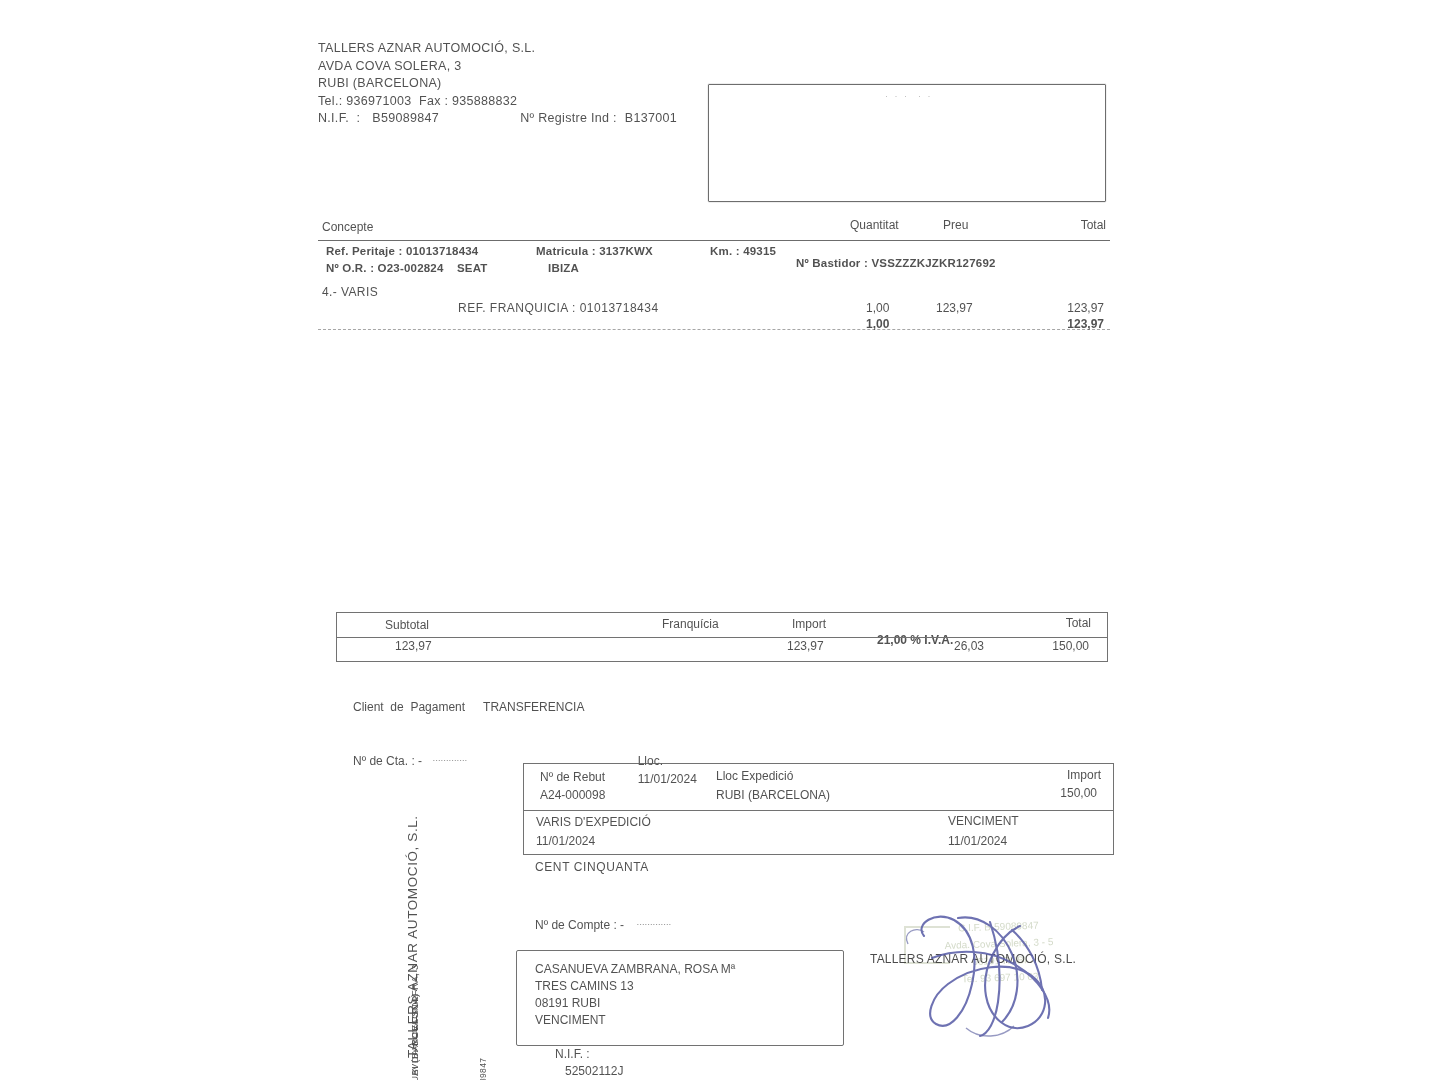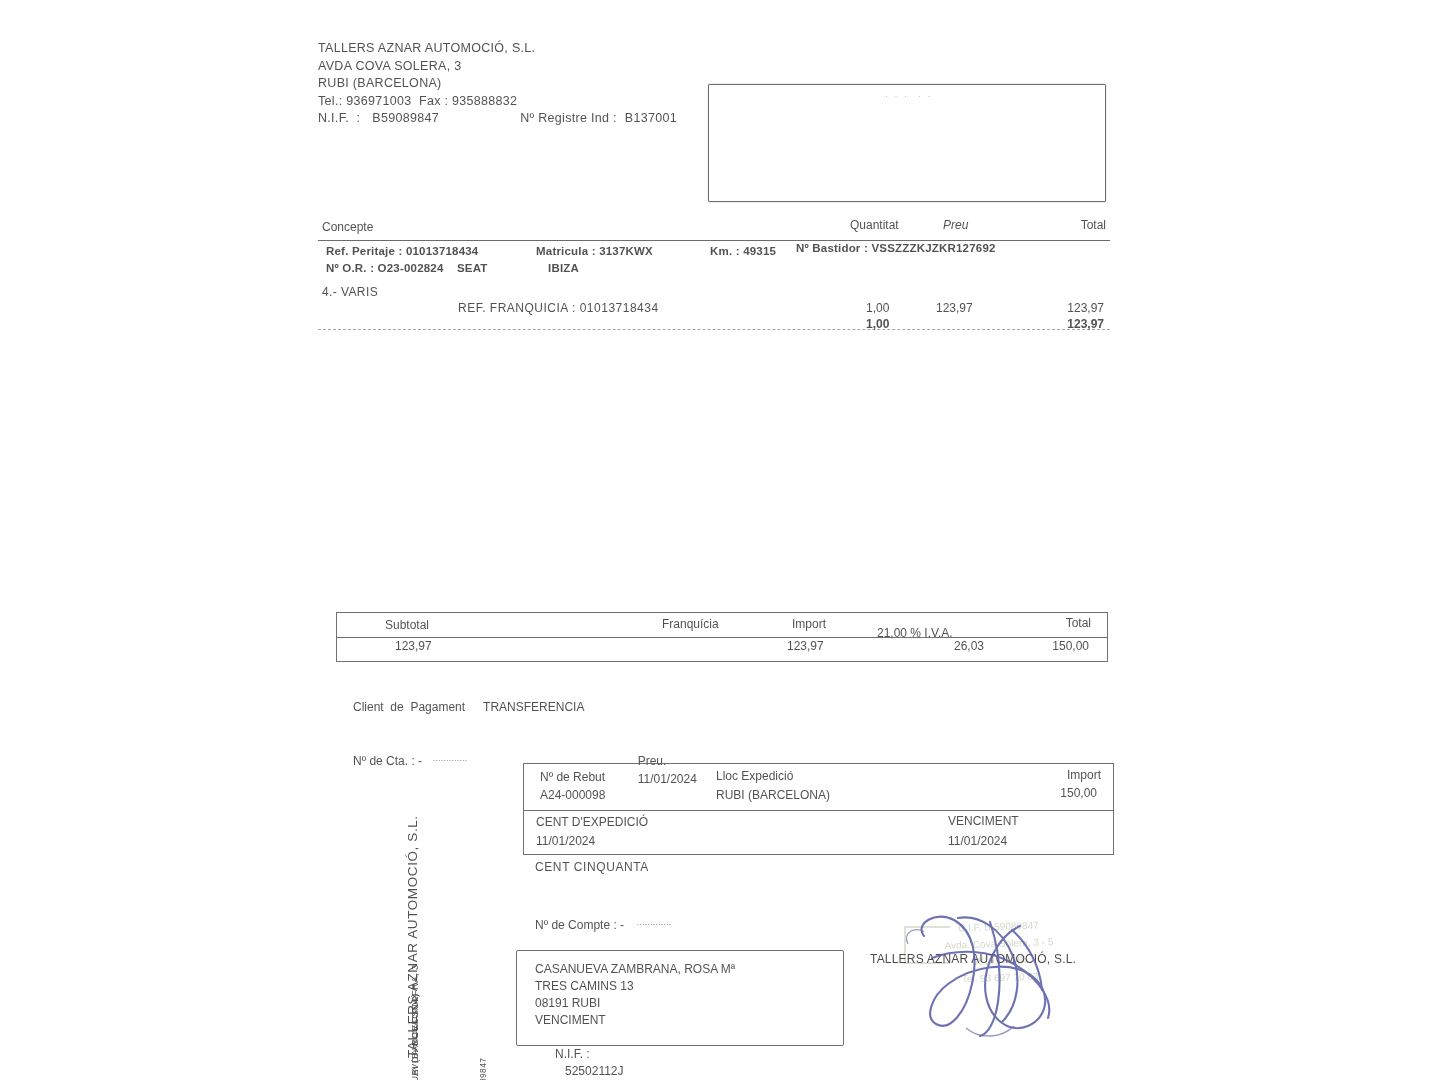--- a/index.html
+++ b/index.html
@@ -77,21 +77,21 @@
     top: 218px;
     width: 792px;
     font-size: 12px;
   }
   #items-table .thead {
     position: relative;
     height: 22px;
   }
   #items-table .thead .c-concepte { position: absolute; left: 4px; top: 2px; }
   #items-table .thead .c-qty   { position: absolute; left: 532px; top: 0px; }
-  #items-table .thead .c-preu  { position: absolute; left: 625px; top: 0px; font-style: italic; }
+  #items-table .thead .c-preu  { position: absolute; left: 625px; top: 0px; }
   #items-table .thead .c-total { position: absolute; right: 4px; top: 0px; }
 
   .rule {
     height: 0;
     border-top: 1.1px solid #585858;
     margin: 0;
   }
   .rule.dashed { border-top: 1px dashed #9a9a9a; }
 
   #vehicle-info {
@@ -99,21 +99,21 @@
     height: 40px;
     font-size: 11.5px;
     font-weight: bold;
     letter-spacing: 0.2px;
   }
   #vehicle-info .r1 { position: absolute; top: 4px; left: 8px; }
   #vehicle-info .r2 { position: absolute; top: 21px; left: 8px; }
   #vehicle-info .matricula { position: absolute; top: 4px; left: 218px; }
   #vehicle-info .model     { position: absolute; top: 21px; left: 230px; }
   #vehicle-info .km        { position: absolute; top: 4px; left: 392px; }
-  #vehicle-info .bastidor  { position: absolute; top: 1px; left: 478px; }
+  #vehicle-info .bastidor  { position: absolute; top: 16px; left: 478px; }
 
   #line-items { position: relative; height: 48px; font-size: 12px; }
   #line-items .group-label { position: absolute; left: 4px; top: 4px; letter-spacing: .4px; }
   #line-items .desc  { position: absolute; left: 140px; top: 20px; letter-spacing: .5px; }
   #line-items .qty   { position: absolute; left: 548px; top: 20px; }
   #line-items .preu  { position: absolute; left: 618px; top: 20px; }
   #line-items .tot   { position: absolute; right: 6px; top: 20px; }
   #line-items .qty-sum { position: absolute; left: 548px; top: 36px; font-weight: bold; }
   #line-items .tot-sum { position: absolute; right: 6px; top: 36px; font-weight: bold; }
 
@@ -129,21 +129,21 @@
   #totals-table .t-head { position: relative; height: 24px; }
   #totals-table .t-body { position: relative; height: 22px; }
   #totals-table .inner-rule {
     position: absolute;
     left: 0; right: 0; top: 24px;
     border-top: 1.1px solid #5f5f5f;
   }
   .tt-subtotal-h { position: absolute; left: 48px;  top: 5px; }
   .tt-franq-h    { position: absolute; left: 325px; top: 4px; }
   .tt-import-h   { position: absolute; left: 455px; top: 4px; }
-  .tt-iva-h      { position: absolute; left: 540px; top: 13px; }
+  .tt-iva-h      { position: absolute; left: 540px; top: 20px; font-weight: bold; }
   .tt-total-h    { position: absolute; right: 16px; top: 3px; }
   .tt-subtotal-v { position: absolute; left: 58px;  top: 2px; }
   .tt-import-v   { position: absolute; left: 450px; top: 2px; }
   .tt-iva-v      { position: absolute; left: 617px; top: 2px; }
   .tt-total-v    { position: absolute; right: 18px; top: 2px; }
 
   
   #payment-block {
     left: 333px;
     top: 680px;
@@ -357,38 +357,38 @@
     </div>
   </div>
 
   <div class="abs scan" id="payment-block">
     <div class="row">
       <span>Client  de  Pagament</span><span style="margin-left:18px;">TRANSFERENCIA</span>
     </div>
     <div class="row">
       <span>Nº de Cta. : -</span><span class="masked" style="margin-left:10px;">·············</span>
       <span class="venc">
-        <span>Preu.</span>
+        <span>Lloc.</span>
         <span>11/01/2024</span>
       </span>
     </div>
   </div>
 
   <div class="abs scan" id="receipt-block">
     <div class="r-head">
       <span class="rb-num-l">Nº de Rebut</span>
       <span class="rb-num-v">A24-000098</span>
       <span class="rb-lloc-l">Lloc Expedició</span>
       <span class="rb-lloc-v">RUBI (BARCELONA)</span>
       <span class="rb-imp-l">Import</span>
       <span class="rb-imp-v">150,00</span>
     </div>
     <div class="sep"></div>
     <div class="r-mid">
-      <span class="rb-data-l">CENT D'EXPEDICIÓ</span>
+      <span class="rb-data-l">VARIS D'EXPEDICIÓ</span>
       <span class="rb-data-v">11/01/2024</span>
       <span class="rb-venc-l">VENCIMENT</span>
       <span class="rb-venc-v">11/01/2024</span>
     </div>
   </div>
 
   <div class="abs scan" id="amount-words">CENT CINQUANTA</div>
 
   <div class="abs scan" id="account-line">
     <span>Nº de Compte :  -</span><span class="masked" style="margin-left:12px;">·············</span>

